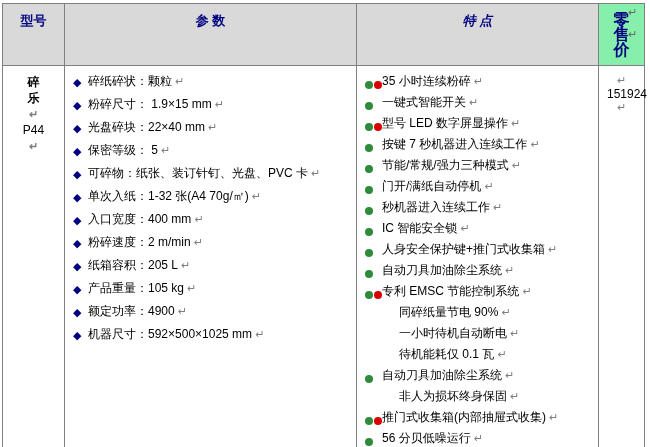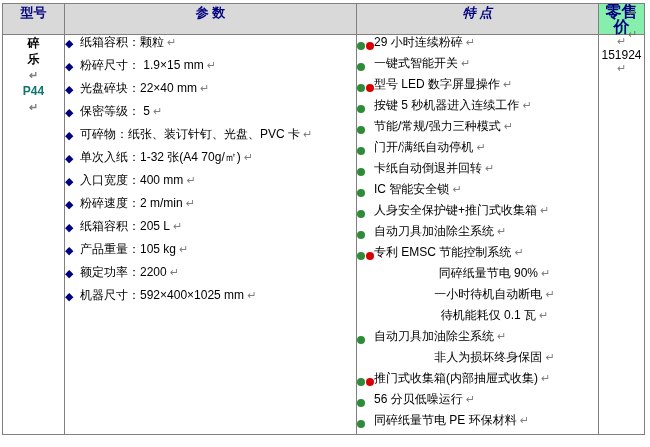--- a/index.html
+++ b/index.html
@@ -23,21 +23,21 @@
   table.spec {
     border-collapse: collapse;
     table-layout: fixed;
     width: 642px;
     margin-left: 2px;
     margin-top: 3px;
   }
   table.spec td, table.spec th {
     border: 1px solid #808080;
     vertical-align: top;
-    padding: 0;
+    padding: 8px;
   }
   .hdr {
     background: #d9d9d9;
     text-align: center;
     font-weight: bold;
     color: #000080;
     font-size: 13px;
     height: 30px;
     vertical-align: middle;
   }
@@ -58,22 +58,22 @@
   .model-cell {
     text-align: center;
     vertical-align: middle;
     font-size: 12px;
     line-height: 16px;
     font-weight: bold;
     color: #000000;
     padding-top: 0;
   }
   .model-cell .m-code {
-    color: #0f766e;
-    font-weight: bold;
+    color: #000000;
+    font-weight: normal;
   }
   .param-cell {
     padding: 8px 4px 8px 34px;
     vertical-align: middle;
   }
   .feature-cell {
     padding: 6px 4px 6px 10px;
     vertical-align: top;
   }
   .price-cell {
@@ -129,21 +129,20 @@
     vertical-align: middle;
   }
   .dot.green { background: #2e8b3a; }
   .dot.red { background: #d80000; margin-left: 1px; }
   .sub {
     padding-left: 17px;
     margin: 0 0 6px 0;
     font-size: 12px;
     line-height: 15px;
     white-space: nowrap;
-    text-align: center;
   }
   .sub.indent {
     padding-left: 34px;
   }
   .arrow {
     color: #7f7f7f;
     font-size: 11px;
   }
 
   
@@ -186,43 +185,43 @@
     <tr>
       <td class="model-cell">
         <div>碎</div>
         <div>乐</div>
         <div class="arrow">↵</div>
         <div class="m-code">P44</div>
         <div class="arrow">↵</div>
       </td>
       <td class="param-cell">
         <ul class="plist">
-              <li><span class="bullet">◆</span><span>纸箱容积：颗粒</span><span class="arrow"> ↵</span></li>
+              <li><span class="bullet">◆</span><span>碎纸碎状：颗粒</span><span class="arrow"> ↵</span></li>
               <li><span class="bullet">◆</span><span>粉碎尺寸： 1.9×15 mm</span><span class="arrow"> ↵</span></li>
               <li><span class="bullet">◆</span><span>光盘碎块：22×40 mm</span><span class="arrow"> ↵</span></li>
               <li><span class="bullet">◆</span><span>保密等级： 5</span><span class="arrow"> ↵</span></li>
               <li><span class="bullet">◆</span><span>可碎物：纸张、装订针钉、光盘、PVC 卡</span><span class="arrow"> ↵</span></li>
               <li><span class="bullet">◆</span><span>单次入纸：1-32 张(A4 70g/㎡)</span><span class="arrow"> ↵</span></li>
               <li><span class="bullet">◆</span><span>入口宽度：400 mm</span><span class="arrow"> ↵</span></li>
               <li><span class="bullet">◆</span><span>粉碎速度：2 m/min</span><span class="arrow"> ↵</span></li>
               <li><span class="bullet">◆</span><span>纸箱容积：205 L</span><span class="arrow"> ↵</span></li>
               <li><span class="bullet">◆</span><span>产品重量：105 kg</span><span class="arrow"> ↵</span></li>
-              <li><span class="bullet">◆</span><span>额定功率：2200</span><span class="arrow"> ↵</span></li>
-              <li><span class="bullet">◆</span><span>机器尺寸：592×400×1025 mm</span><span class="arrow"> ↵</span></li>
+              <li><span class="bullet">◆</span><span>额定功率：4900</span><span class="arrow"> ↵</span></li>
+              <li><span class="bullet">◆</span><span>机器尺寸：592×500×1025 mm</span><span class="arrow"> ↵</span></li>
             </ul>
       </td>
       <td class="feature-cell">
         <ul class="flist">
-              <li><span class="dot-group"><span class="dot green"></span><span class="dot red"></span></span><span>29 小时连续粉碎</span><span class="arrow"> ↵</span></li>
+              <li><span class="dot-group"><span class="dot green"></span><span class="dot red"></span></span><span>35 小时连续粉碎</span><span class="arrow"> ↵</span></li>
               <li><span class="dot-group"><span class="dot green"></span></span><span>一键式智能开关</span><span class="arrow"> ↵</span></li>
               <li><span class="dot-group"><span class="dot green"></span><span class="dot red"></span></span><span>型号 LED 数字屏显操作</span><span class="arrow"> ↵</span></li>
-              <li><span class="dot-group"><span class="dot green"></span></span><span>按键 5 秒机器进入连续工作</span><span class="arrow"> ↵</span></li>
+              <li><span class="dot-group"><span class="dot green"></span></span><span>按键 7 秒机器进入连续工作</span><span class="arrow"> ↵</span></li>
               <li><span class="dot-group"><span class="dot green"></span></span><span>节能/常规/强力三种模式</span><span class="arrow"> ↵</span></li>
               <li><span class="dot-group"><span class="dot green"></span></span><span>门开/满纸自动停机</span><span class="arrow"> ↵</span></li>
-              <li><span class="dot-group"><span class="dot green"></span></span><span>卡纸自动倒退并回转</span><span class="arrow"> ↵</span></li>
+              <li><span class="dot-group"><span class="dot green"></span></span><span>秒机器进入连续工作</span><span class="arrow"> ↵</span></li>
               <li><span class="dot-group"><span class="dot green"></span></span><span>IC 智能安全锁</span><span class="arrow"> ↵</span></li>
               <li><span class="dot-group"><span class="dot green"></span></span><span>人身安全保护键+推门式收集箱</span><span class="arrow"> ↵</span></li>
               <li><span class="dot-group"><span class="dot green"></span></span><span>自动刀具加油除尘系统</span><span class="arrow"> ↵</span></li>
               <li><span class="dot-group"><span class="dot green"></span><span class="dot red"></span></span><span>专利 EMSC 节能控制系统</span><span class="arrow"> ↵</span></li>
               <div class="sub indent"><span>同碎纸量节电 90%</span><span class="arrow"> ↵</span></div>
               <div class="sub indent"><span>一小时待机自动断电</span><span class="arrow"> ↵</span></div>
               <div class="sub indent"><span>待机能耗仅 0.1 瓦</span><span class="arrow"> ↵</span></div>
               <li><span class="dot-group"><span class="dot green"></span></span><span>自动刀具加油除尘系统</span><span class="arrow"> ↵</span></li>
               <div class="sub indent"><span>非人为损坏终身保固</span><span class="arrow"> ↵</span></div>
               <li><span class="dot-group"><span class="dot green"></span><span class="dot red"></span></span><span>推门式收集箱(内部抽屉式收集)</span><span class="arrow"> ↵</span></li>

